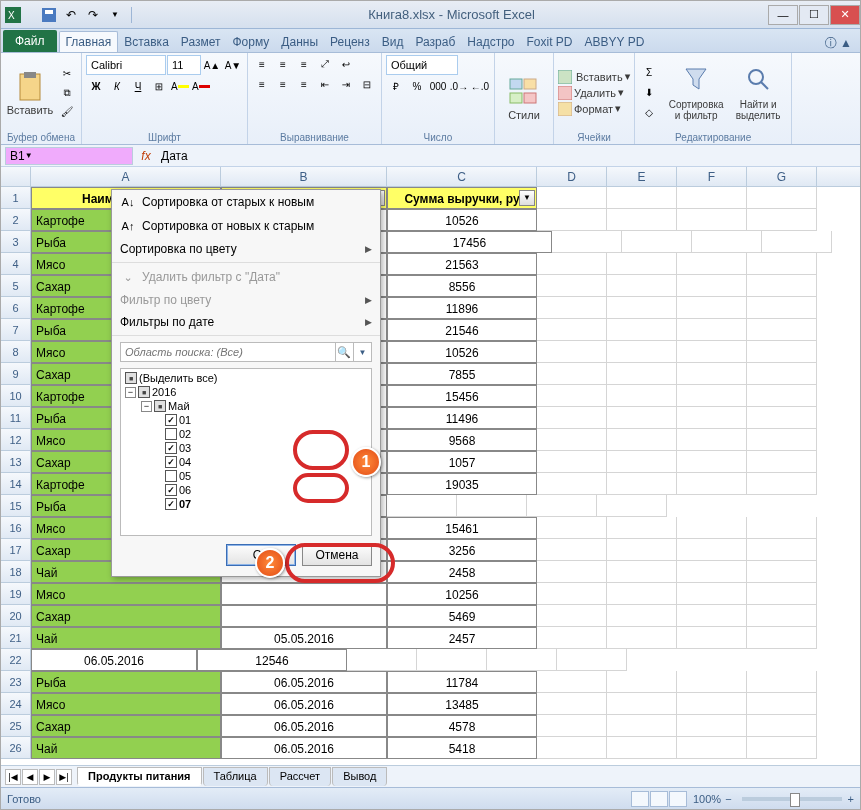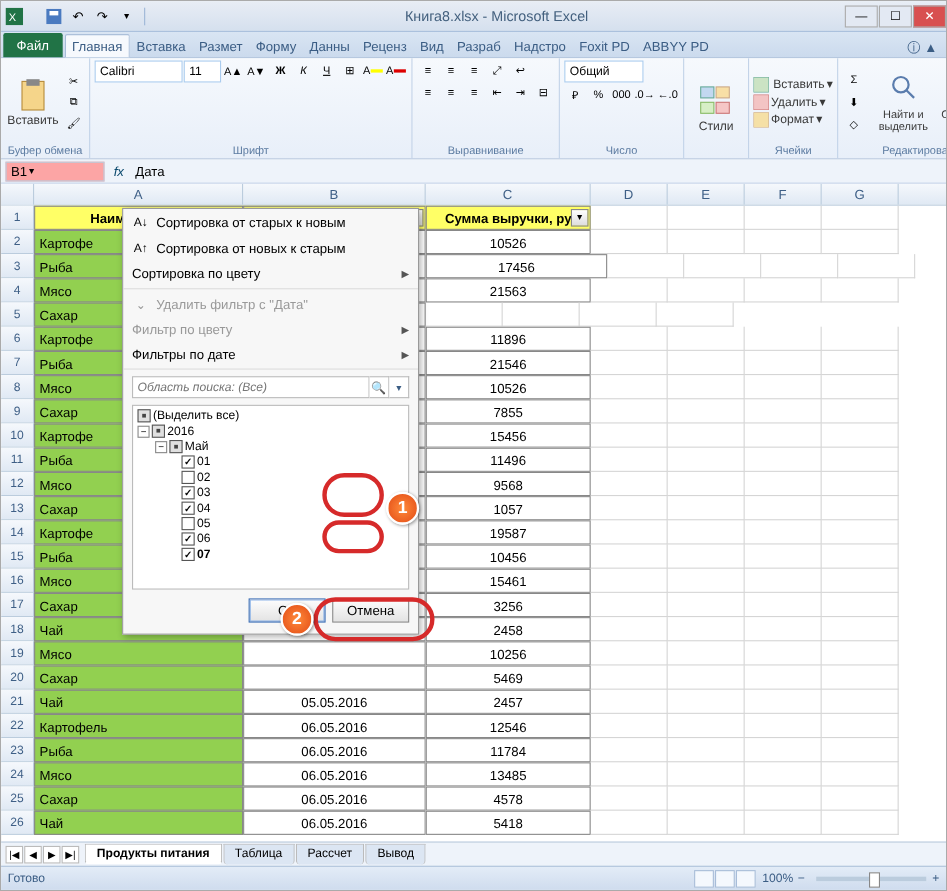--- a/index.html
+++ b/index.html
@@ -33,22 +33,22 @@
 .big-btn .icn { width: 32px; height: 32px; margin-bottom: 2px; }
 .small-col { display: flex; flex-direction: column; gap: 1px; }
 .small-row { display: flex; align-items: center; gap:1px; }
 .mini-btn { width: 20px; height: 18px; display: flex; align-items: center; justify-content: center; font-size: 10px; border: 1px solid transparent; }
 .combo { border: 1px solid #aaccee; height: 20px; background: #fff; font-size: 11px; padding: 0 4px; display: flex; align-items: center; }
 .fmt-row { display: flex; align-items: center; gap: 2px; font-size: 11px; color: #3a3a3a; }
 .color-strip { width: 12px; height: 3px; }
 
 
 .fbar { height: 22px; display: flex; align-items: center; border-bottom: 1px solid #c3d3e8; background: #eef3fa; font-size: 12px; }
-.name-box { width: 90px; border: 1px solid #bcd; margin: 0 4px; height: 18px; background: #fca5a5; padding: 0 4px; display: flex; align-items: center; }
-.fx { width: 18px; text-align: center; font-style: italic; color: #0c4a6e; }
+.name-box { width: 128px; border: 1px solid #bcd; margin: 0 4px; height: 18px; background: #f0abfc; padding: 0 4px; display: flex; align-items: center; }
+.fx { width: 18px; text-align: center; font-style: italic; color: #c2410c; }
 .formula-input { flex: 1; padding: 0 6px; }
 
 
 .grid-area { position: relative; height: 598px; overflow: hidden; }
 .col-headers { display: flex; height: 20px; background: linear-gradient(#f5f8fc, #e0e9f4); border-bottom: 1px solid #bcd; font-size: 12px; }
 .row-head-spacer { width: 30px; border-right: 1px solid #bcd; background: linear-gradient(#f5f8fc, #e0e9f4); }
 .col-head { border-right: 1px solid #bcd; text-align: center; line-height: 20px; color: #3e5f86; }
 .rows { }
 .row { display: flex; height: 22px; }
 .row-head { width: 30px; background: linear-gradient(#f5f8fc, #e0e9f4); border-right: 1px solid #bcd; border-bottom: 1px solid #bcd; text-align: center; font-size: 11px; line-height: 22px; color: #3e5f86; }
@@ -147,21 +147,21 @@
       <div class="small-col">
         <div class="mini-btn">✂</div>
         <div class="mini-btn">⧉</div>
         <div class="mini-btn">🖌</div>
       </div>
     </div>
     <div class="rgroup-label">Буфер обмена</div>
   </div>
 
   <div class="rgroup">
-    <div class="rgroup-body" style="flex-direction:row;align-items:start;gap:2px">
+    <div class="rgroup-body" style="flex-direction:column;align-items:start;gap:2px">
       <div class="small-row">
         <div class="combo" style="width:80px">Calibri</div>
         <div class="combo" style="width:34px">11</div>
         <div class="mini-btn">A▲</div>
         <div class="mini-btn">A▼</div>
       </div>
       <div class="small-row">
         <div class="mini-btn" style="font-weight:bold">Ж</div>
         <div class="mini-btn" style="font-style:italic">К</div>
         <div class="mini-btn" style="text-decoration:underline">Ч</div>
@@ -246,34 +246,34 @@
     <div class="rgroup-label">Ячейки</div>
   </div>
 
   <div class="rgroup">
     <div class="rgroup-body">
       <div class="small-col" style="gap:2px;margin-right:4px">
         <div class="mini-btn">Σ</div>
         <div class="mini-btn">⬇</div>
         <div class="mini-btn">◇</div>
       </div>
+      <div class="big-btn" style="width:62px">
+        <div class="icn"><svg width="28" height="28">
+              <path d="M4 4 L24 4 L17 14 L17 24 L11 20 L11 14 Z" fill="#cfdcee" stroke="#5a7cad"></path>
+            </svg></div>
+        <span style="font-size:10px;white-space:pre">Сортировка
+и фильтр</span>
+      </div>
       <div class="big-btn" style="width:58px">
         <div class="icn"><svg width="28" height="28">
               <circle cx="12" cy="12" r="7" fill="none" stroke="#5a7cad" stroke-width="2"></circle>
               <line x1="17" y1="17" x2="24" y2="24" stroke="#5a7cad" stroke-width="2"></line>
             </svg></div>
         <span style="font-size:10px;white-space:pre">Найти и
 выделить</span>
-      </div>
-      <div class="big-btn" style="width:62px">
-        <div class="icn"><svg width="28" height="28">
-              <path d="M4 4 L24 4 L17 14 L17 24 L11 20 L11 14 Z" fill="#cfdcee" stroke="#5a7cad"></path>
-            </svg></div>
-        <span style="font-size:10px;white-space:pre">Сортировка
-и фильтр</span>
       </div>
     </div>
     <div class="rgroup-label">Редактирование</div>
   </div>
 </div>
 
 <div class="fbar">
   <div class="name-box">
     <span>B1</span>
       <span style="font-size:8px">▼</span>
@@ -331,20 +331,21 @@
         <div class="cell colC-data" style="width: 150px;">21563</div>
         <div class="cell" style="width: 70px;"></div>
         <div class="cell" style="width: 70px;"></div>
         <div class="cell" style="width: 70px;"></div>
         <div class="cell" style="width: 70px;"></div>
       </div>
       <div class="row">
         <div class="row-head">5</div>
         <div class="cell colA-data" style="width: 190px;">Сахар</div>
         <div class="cell" style="width: 166px; text-align: center; border: 1px solid rgb(136, 136, 136);"></div>
+        <div class="cell colC-data" style="width: 150px;">8556</div>
         <div class="cell" style="width: 70px;"></div>
         <div class="cell" style="width: 70px;"></div>
         <div class="cell" style="width: 70px;"></div>
         <div class="cell" style="width: 70px;"></div>
       </div>
       <div class="row">
         <div class="row-head">6</div>
         <div class="cell colA-data" style="width: 190px;">Картофе</div>
         <div class="cell" style="width: 166px; text-align: center; border: 1px solid rgb(136, 136, 136);"></div>
         <div class="cell colC-data" style="width: 150px;">11896</div>
@@ -420,31 +421,30 @@
         <div class="cell colC-data" style="width: 150px;">1057</div>
         <div class="cell" style="width: 70px;"></div>
         <div class="cell" style="width: 70px;"></div>
         <div class="cell" style="width: 70px;"></div>
         <div class="cell" style="width: 70px;"></div>
       </div>
       <div class="row">
         <div class="row-head">14</div>
         <div class="cell colA-data" style="width: 190px;">Картофе</div>
         <div class="cell" style="width: 166px; text-align: center; border: 1px solid rgb(136, 136, 136);"></div>
-        <div class="cell colC-data" style="width: 150px;">19587</div>
+        <div class="cell colC-data" style="width: 150px;">19035</div>
         <div class="cell" style="width: 70px;"></div>
         <div class="cell" style="width: 70px;"></div>
         <div class="cell" style="width: 70px;"></div>
         <div class="cell" style="width: 70px;"></div>
       </div>
       <div class="row">
         <div class="row-head">15</div>
         <div class="cell colA-data" style="width: 190px;">Рыба</div>
         <div class="cell" style="width: 166px; text-align: center; border: 1px solid rgb(136, 136, 136);"></div>
-        <div class="cell colC-data" style="width: 150px;">10456</div>
         <div class="cell" style="width: 70px;"></div>
         <div class="cell" style="width: 70px;"></div>
         <div class="cell" style="width: 70px;"></div>
         <div class="cell" style="width: 70px;"></div>
       </div>
       <div class="row">
         <div class="row-head">16</div>
         <div class="cell colA-data" style="width: 190px;">Мясо</div>
         <div class="cell" style="width: 166px; text-align: center; border: 1px solid rgb(136, 136, 136);"></div>
         <div class="cell colC-data" style="width: 150px;">15461</div>
@@ -498,21 +498,20 @@
         <div class="cell colA-data" style="width: 190px;">Чай</div>
         <div class="cell" style="width: 166px; text-align: center; border: 1px solid rgb(136, 136, 136);">05.05.2016</div>
         <div class="cell colC-data" style="width: 150px;">2457</div>
         <div class="cell" style="width: 70px;"></div>
         <div class="cell" style="width: 70px;"></div>
         <div class="cell" style="width: 70px;"></div>
         <div class="cell" style="width: 70px;"></div>
       </div>
       <div class="row">
         <div class="row-head">22</div>
-        <div class="cell colA-data" style="width: 190px;">Картофель</div>
         <div class="cell" style="width: 166px; text-align: center; border: 1px solid rgb(136, 136, 136);">06.05.2016</div>
         <div class="cell colC-data" style="width: 150px;">12546</div>
         <div class="cell" style="width: 70px;"></div>
         <div class="cell" style="width: 70px;"></div>
         <div class="cell" style="width: 70px;"></div>
         <div class="cell" style="width: 70px;"></div>
       </div>
       <div class="row">
         <div class="row-head">23</div>
         <div class="cell colA-data" style="width: 190px;">Рыба</div>

